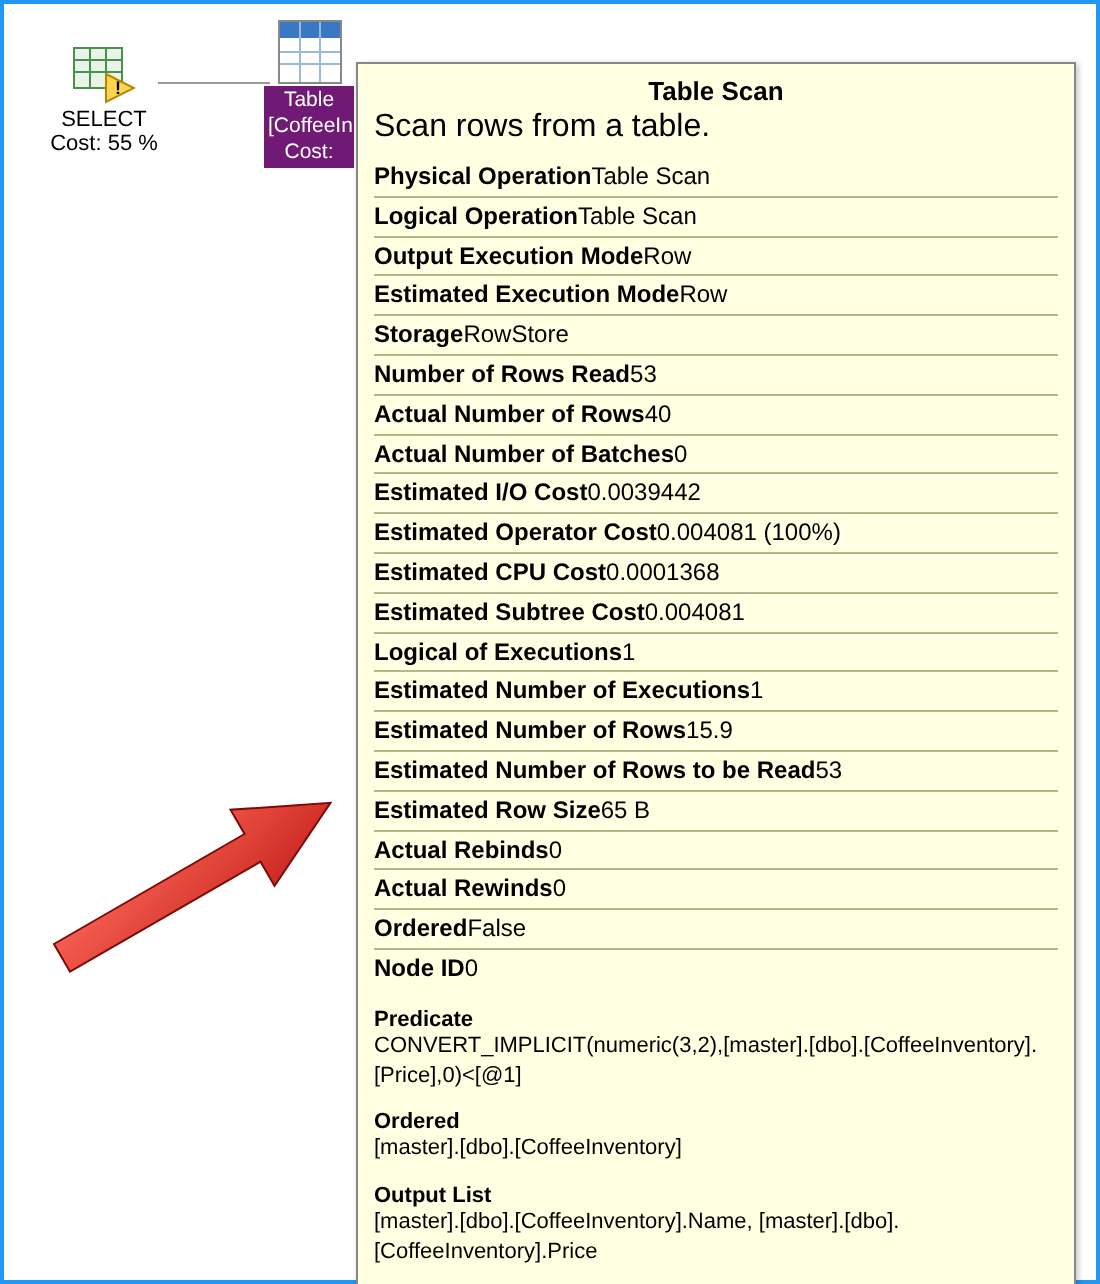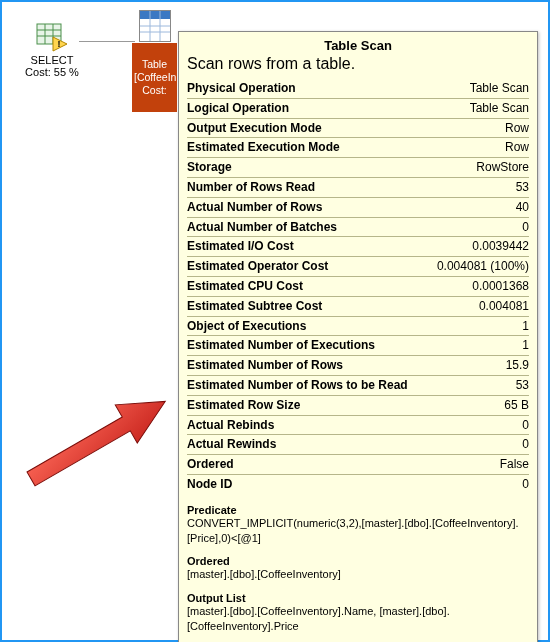--- a/index.html
+++ b/index.html
@@ -44,25 +44,25 @@
     width: 45px;
     text-align: center;
     font-size: 11px;
   }
   .node-table .iconbox {
     width: 32px; height: 32px; margin: 0 auto 1px auto;
     border: 1px solid #888;
     background: #fff;
   }
   .node-table .caption {
-    background: #c2410c;
+    background: #701a75;
     color: #fff;
     font-size: 10.5px;
     line-height: 1.25;
-    padding: 15px 2px;
+    padding: 1px 2px;
   }
   
   .connector {
     position: absolute;
     left: 77px;
     top: 39px;
     width: 56px;
     height: 0;
     border-top: 1px solid #999;
   }
@@ -83,27 +83,26 @@
     font-size: 13px;
     font-weight: bold;
   }
   .tooltip .subtitle {
     font-size: 16px;
     margin: 2px 0 6px 0;
   }
   .proplist { margin-top: 4px; }
   .proprow {
     display: flex;
-    justify-content: space-between;
     border-bottom: 1px solid #b6b68a;
     font-size: 12px;
     line-height: 1.4;
     padding: 1px 0;
   }
-  .proprow:last-child { border-bottom: none; gap: 36px; }
+  .proprow:last-child { border-bottom: none; }
   .proprow .k { font-weight: bold; }
   .proprow .v { text-align: right; }
   .section-label {
     font-weight: bold;
     font-size: 11px;
     margin-top: 10px;
   }
   .section-body {
     font-size: 11px;
     line-height: 1.35;
@@ -204,21 +203,21 @@
         </div>
       <div class="proprow">
           <span class="k">Estimated CPU Cost</span>
           <span class="v">0.0001368</span>
         </div>
       <div class="proprow">
           <span class="k">Estimated Subtree Cost</span>
           <span class="v">0.004081</span>
         </div>
       <div class="proprow">
-          <span class="k">Object of Executions</span>
+          <span class="k">Logical of Executions</span>
           <span class="v">1</span>
         </div>
       <div class="proprow">
           <span class="k">Estimated Number of Executions</span>
           <span class="v">1</span>
         </div>
       <div class="proprow">
           <span class="k">Estimated Number of Rows</span>
           <span class="v">15.9</span>
         </div>

